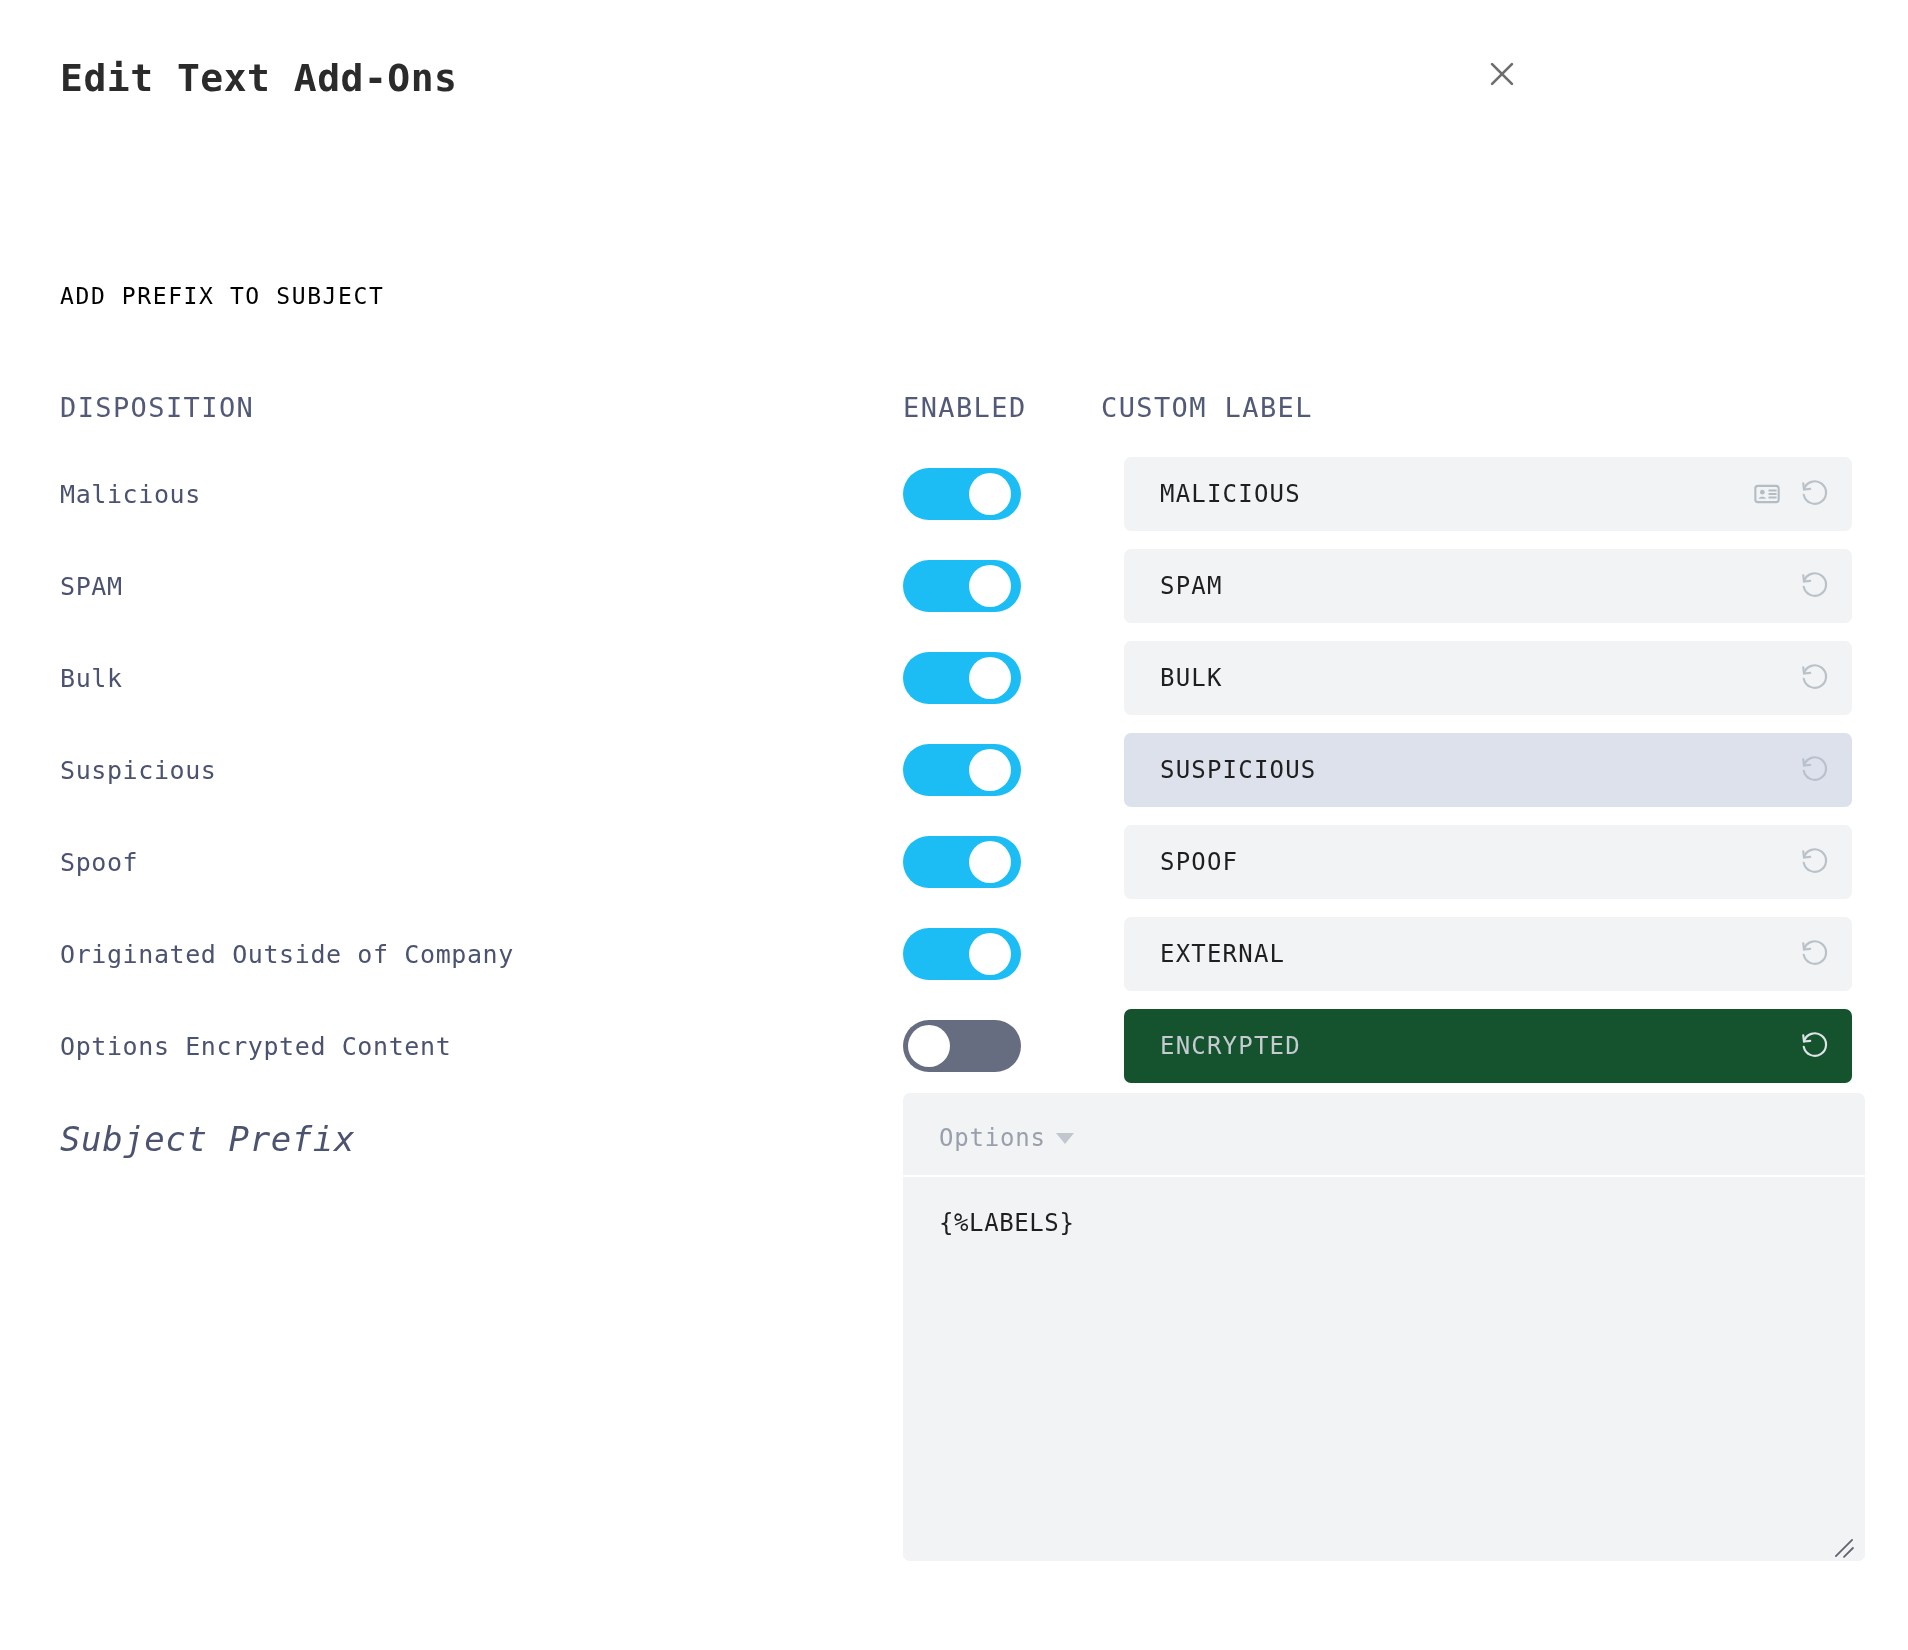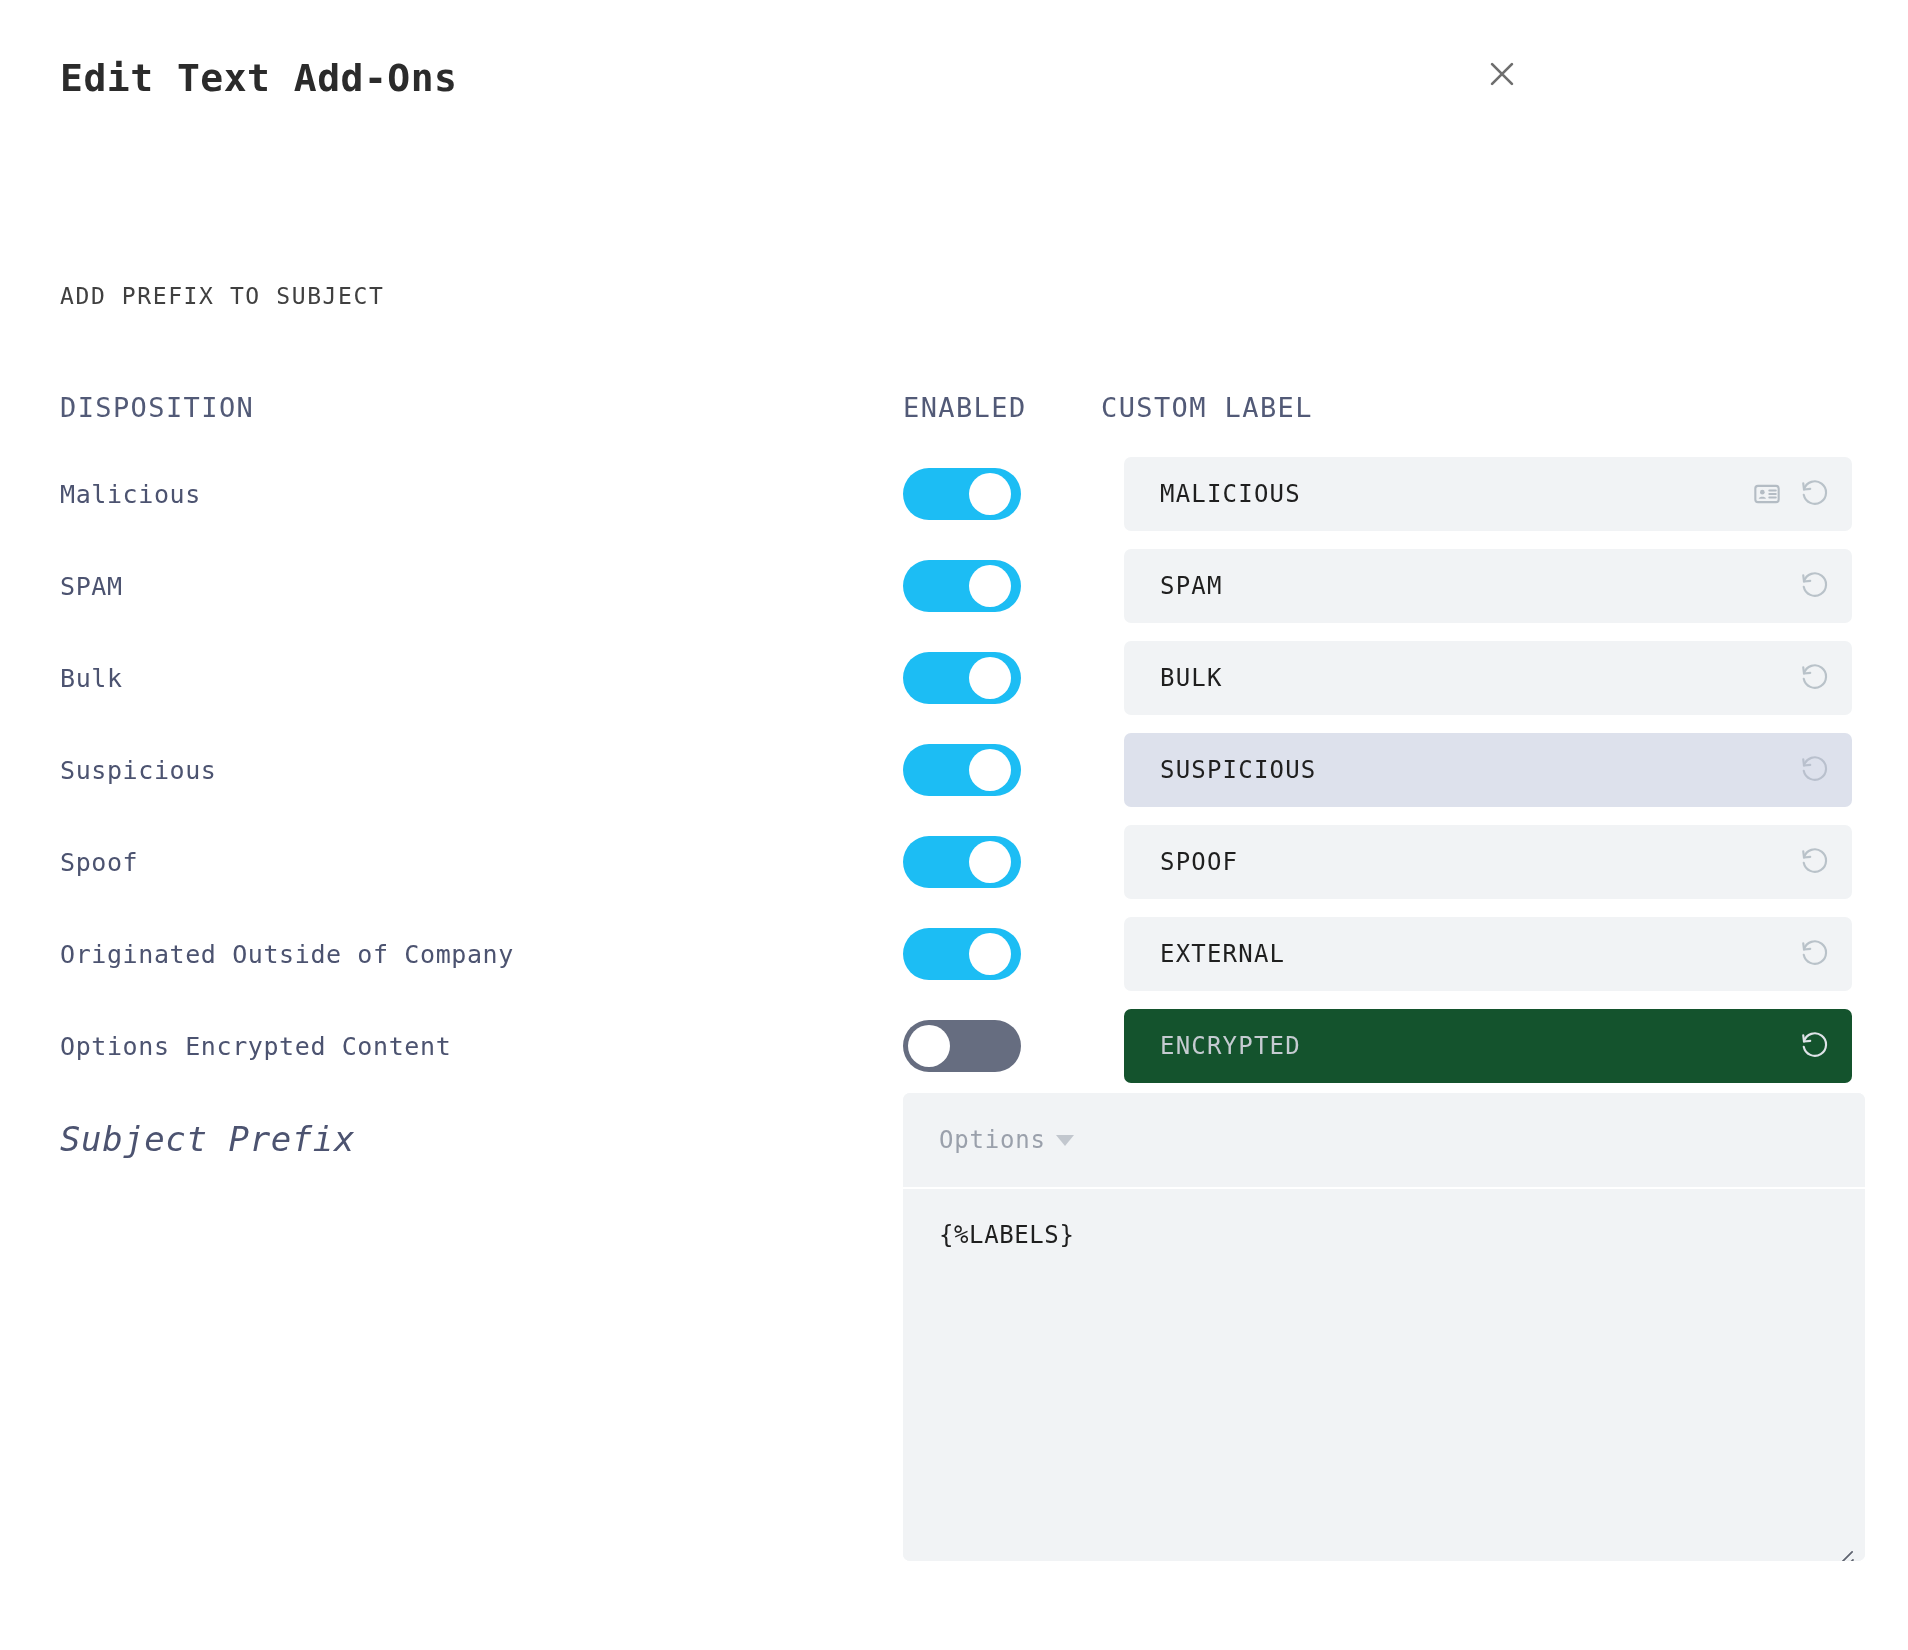--- a/index.html
+++ b/index.html
@@ -55,21 +55,21 @@
   }
   .close-button svg { display: block; }
 
   
   .section-title {
     position: absolute;
     left: 60px;
     top: 283px;
     font-size: 23px;
     letter-spacing: 1.6px;
-    color: #404040;
+    color: #000000;
     font-family: "DejaVu Sans Mono", "Liberation Mono", monospace;
     white-space: nowrap;
   }
 
   
   .col-head {
     position: absolute;
     font-size: 27px;
     letter-spacing: 1.4px;
     color: #525a77;
@@ -200,25 +200,26 @@
     top: 1093px;
     width: 962px;
     height: 468px;
     border-radius: 7px;
     overflow: hidden;
     background: #f1f3f5;
   }
 
   .editor-toolbar {
     position: relative;
-    height: 96px;
+    height: 76px;
     background: #f1f3f5;
     border-bottom: 2px solid #ffffff;
     display: flex;
     align-items: center;
+    margin-top: 8px;
   }
 
   .options-dropdown {
     display: flex;
     align-items: center;
     gap: 10px;
     margin-left: 36px;
     background: transparent;
     border: none;
     cursor: pointer;

